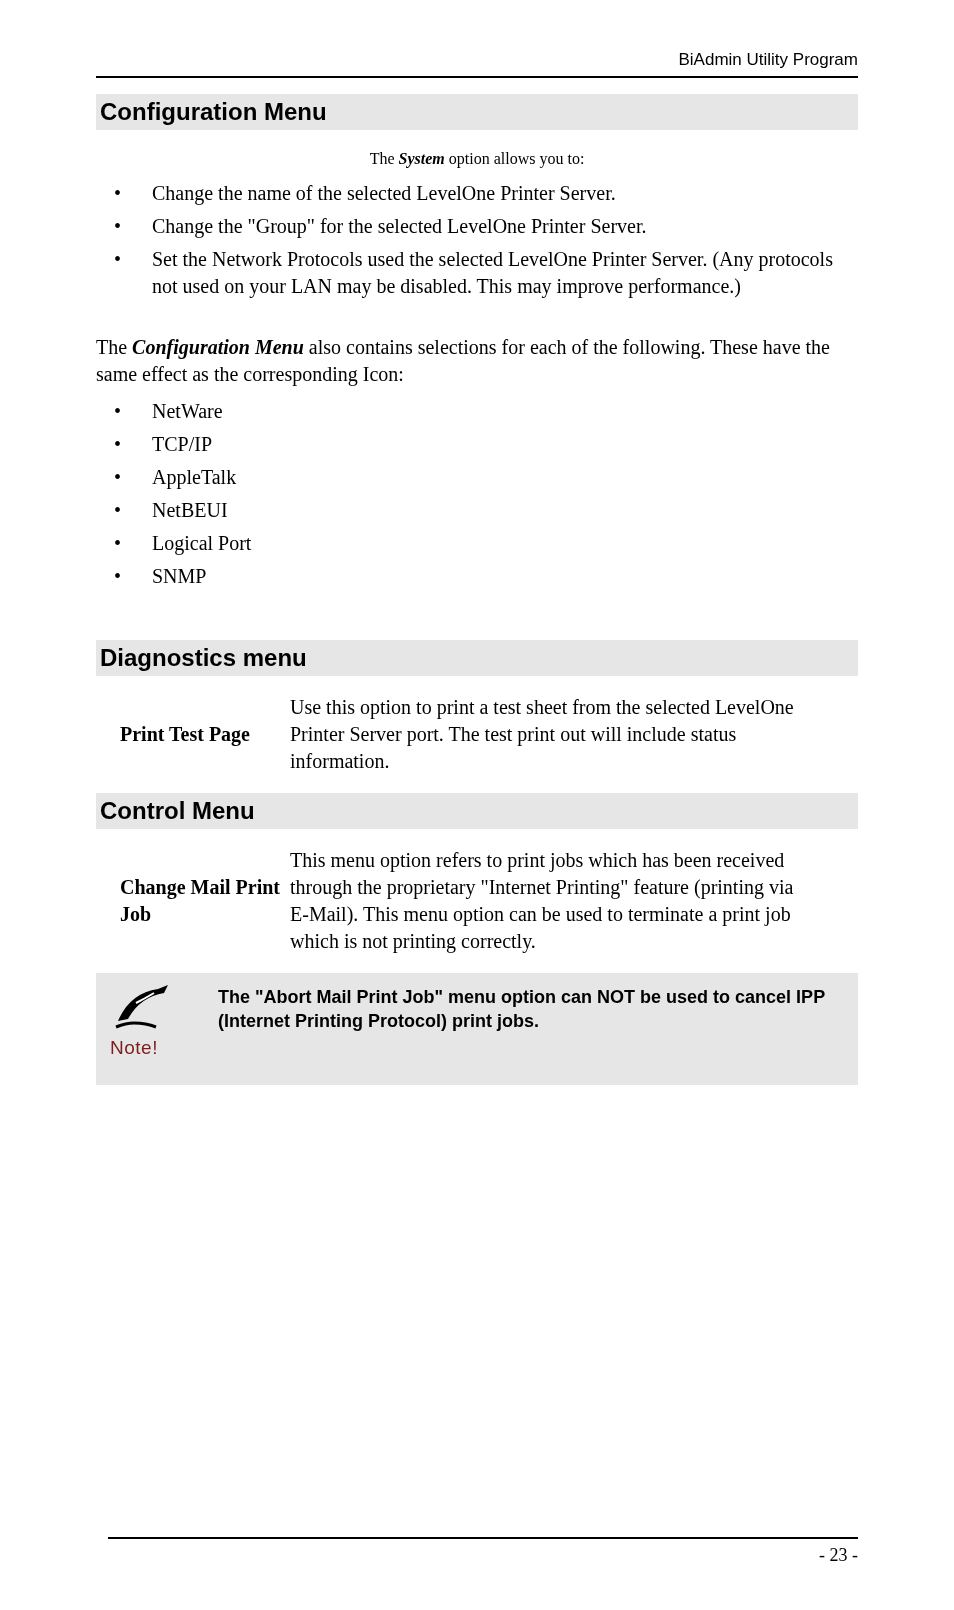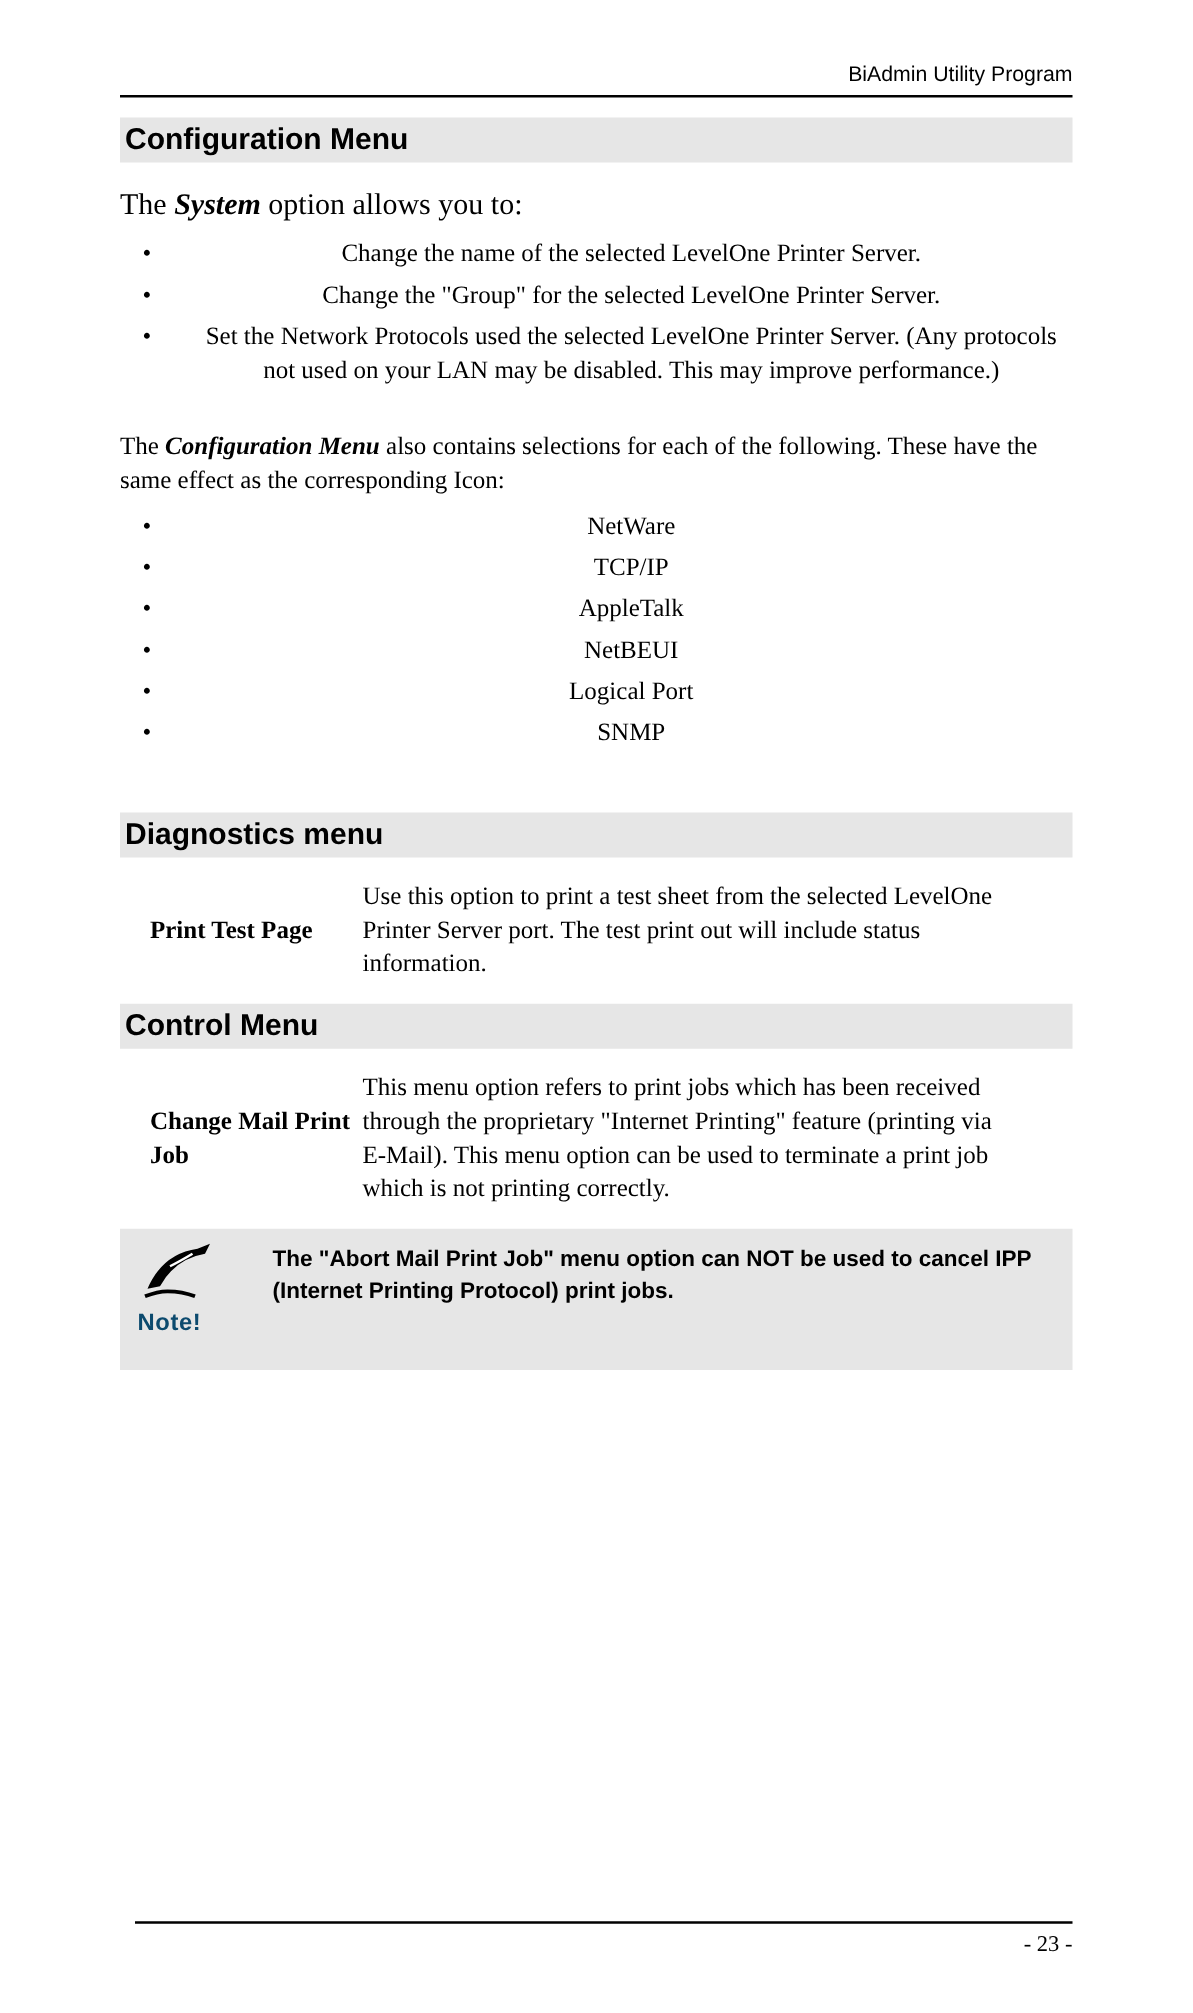--- a/index.html
+++ b/index.html
@@ -27,37 +27,37 @@
   }
   .section-heading {
     background: #e6e6e6;
     font-family: Arial, Helvetica, sans-serif;
     font-weight: bold;
     font-size: 24px;
     padding: 4px 8px 4px 4px;
     margin-bottom: 18px;
   }
   .body-text {
-    font-size: 24px;
+    font-size: 16px;
     line-height: 1.35;
     margin-bottom: 10px;
+    text-align: center;
   }
   .bold-italic { font-weight: bold; font-style: italic; }
   ul.bullets {
     list-style: none;
     margin: 0 0 34px 0;
     padding: 0;
   }
   ul.bullets li {
     font-size: 20px;
     line-height: 1.35;
     padding-left: 56px;
     position: relative;
     margin-bottom: 6px;
-    text-align: center;
   }
   ul.bullets li::before {
     content: "•";
     position: absolute;
     left: 18px;
     top: 0;
     font-size: 20px;
   }
   .para-block {
     font-size: 20px;
@@ -96,23 +96,23 @@
   .note-text {
     flex: 1;
     font-family: Arial, Helvetica, sans-serif;
     font-weight: bold;
     font-size: 18px;
     line-height: 1.35;
     padding-top: 2px;
   }
   .note-label {
     font-family: Arial, Helvetica, sans-serif;
-    font-weight: 700;
+    font-weight: 400;
     font-size: 19px;
-    color: #0c4a6e;
+    color: #7f1d1d;
     letter-spacing: 0.5px;
   }
   .footer {
     position: absolute;
     bottom: 44px;
     left: 108px;
     right: 96px;
     text-align: right;
   }
   .footer-hr {

